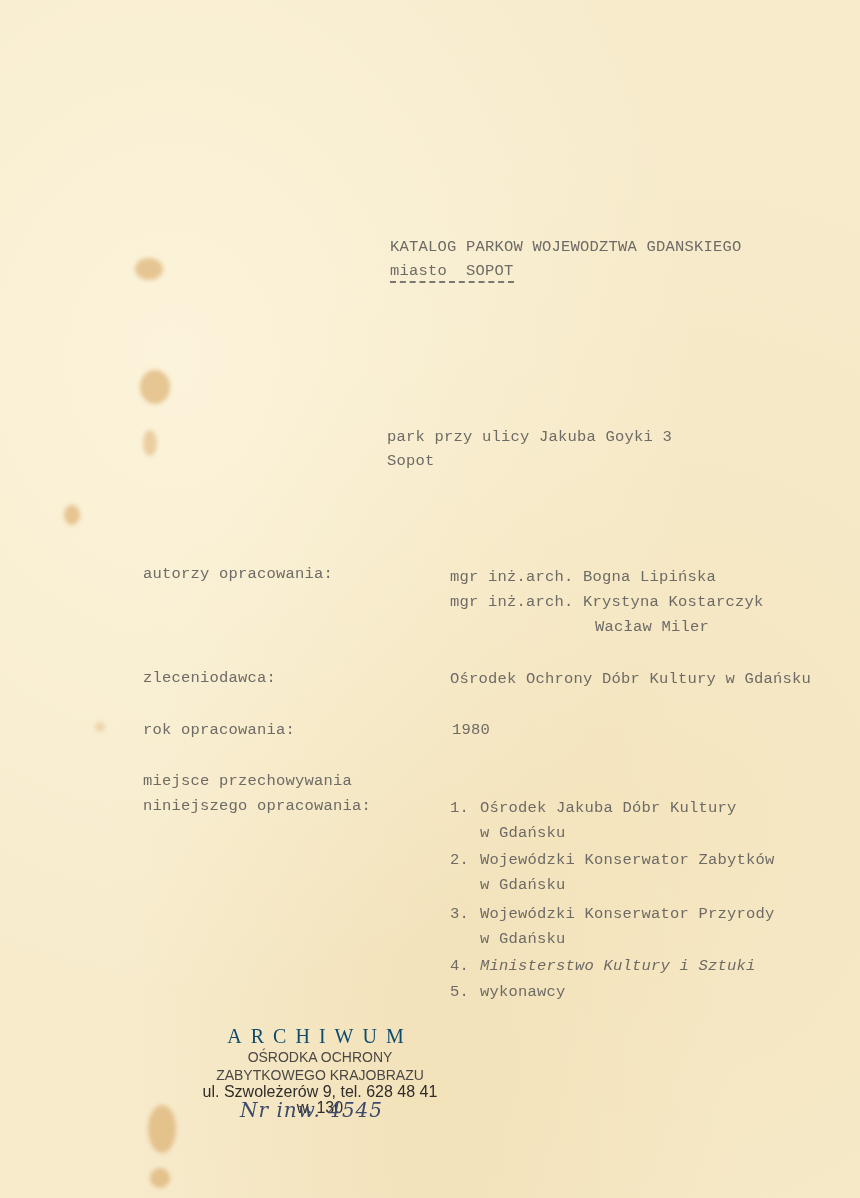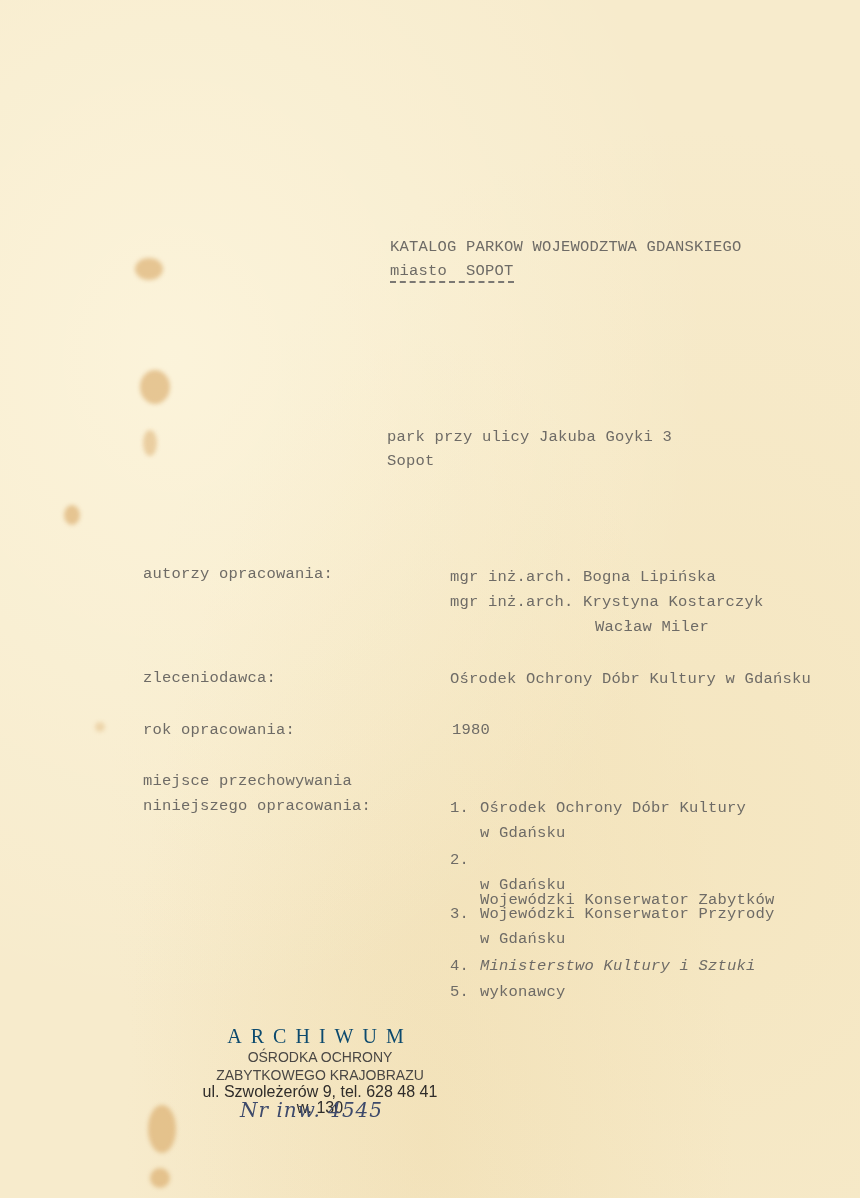--- a/index.html
+++ b/index.html
@@ -49,25 +49,25 @@
 <div class="tw" style="left:143px;top:669px;">zleceniodawca:</div>
 <div class="tw" style="left:450px;top:670px;">Ośrodek Ochrony Dóbr Kultury w Gdańsku</div>
 
 <div class="tw" style="left:143px;top:721px;">rok opracowania:</div>
 <div class="tw" style="left:452px;top:721px;">1980</div>
 
 <div class="tw" style="left:143px;top:772px;">miejsce przechowywania</div>
 <div class="tw" style="left:143px;top:797px;">niniejszego opracowania:</div>
 
 <div class="tw" style="left:450px;top:799px;">1.</div>
-<div class="tw" style="left:480px;top:799px;">Ośrodek Ochrony Dóbr Kultury</div>
+<div class="tw" style="left:480px;top:799px;">Ośrodek Jakuba Dóbr Kultury</div>
 <div class="tw" style="left:480px;top:824px;">w Gdańsku</div>
 
 <div class="tw" style="left:450px;top:851px;">2.</div>
-<div class="tw" style="left:480px;top:851px;margin-top:40px;">Wojewódzki Konserwator Zabytków</div>
+<div class="tw" style="left:480px;top:851px;">Wojewódzki Konserwator Zabytków</div>
 <div class="tw" style="left:480px;top:876px;">w Gdańsku</div>
 
 <div class="tw" style="left:450px;top:905px;">3.</div>
 <div class="tw" style="left:480px;top:905px;text-align:center;">Wojewódzki Konserwator Przyrody</div>
 <div class="tw" style="left:480px;top:930px;">w Gdańsku</div>
 
 <div class="tw" style="left:450px;top:957px;">4.</div>
 <div class="tw" style="left:480px;top:957px;font-style:italic;">Ministerstwo Kultury i Sztuki</div>
 
 <div class="tw" style="left:450px;top:983px;">5.</div>

